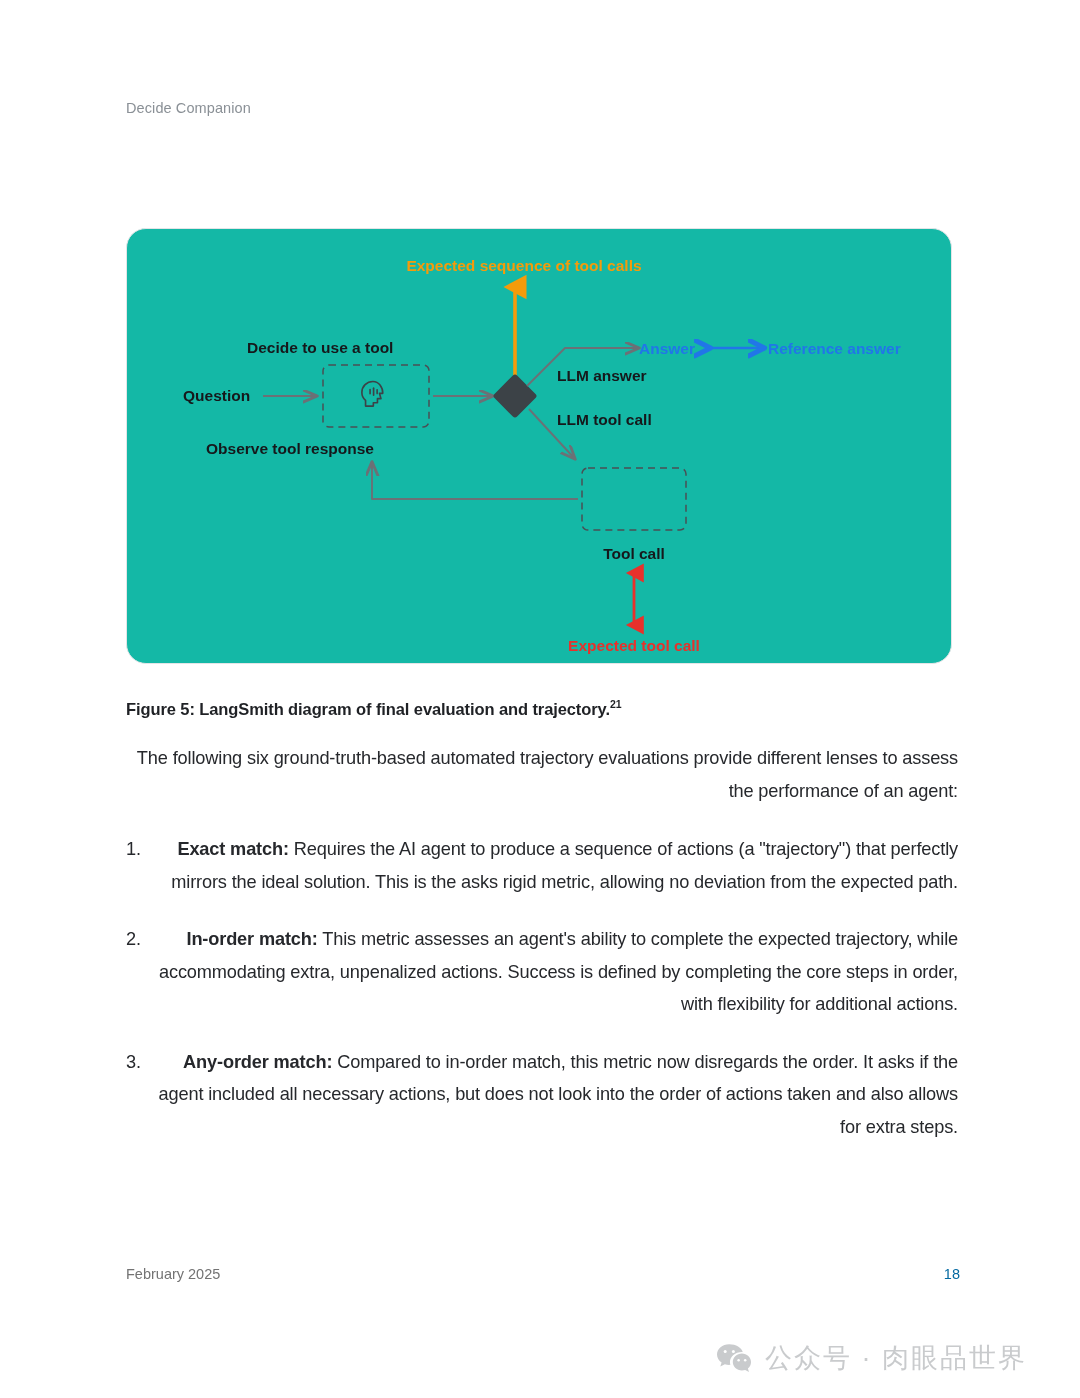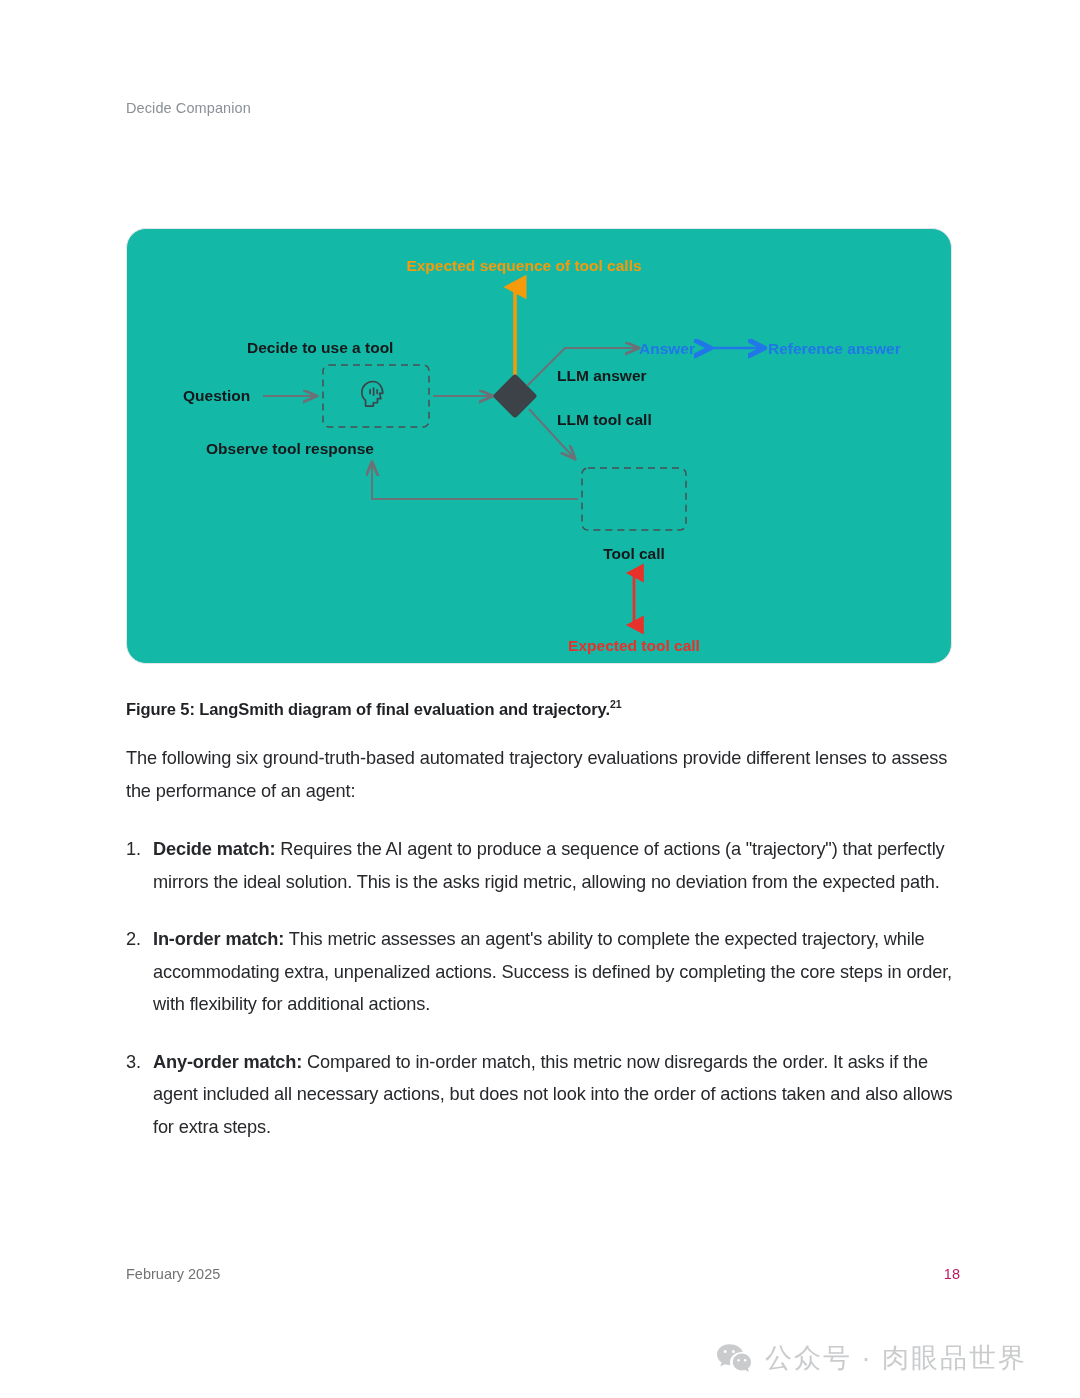--- a/index.html
+++ b/index.html
@@ -62,20 +62,21 @@
     font-weight: 700;
     vertical-align: super;
   }
 
   
   .body-block {
     position: absolute;
     left: 126px;
     top: 742px;
     width: 832px;
+    text-align: right;
   }
   .para {
     font-size: 18.2px;
     line-height: 32.5px;
     color: #26282c;
     margin: 0 0 26px 0;
     letter-spacing: -0.15px;
   }
   ol.metric-list {
     margin: 0;
@@ -110,21 +111,21 @@
     font-size: 14.5px;
     color: #737373;
   }
   .footer-right {
     position: absolute;
     left: 930px;
     top: 1266px;
     width: 30px;
     text-align: right;
     font-size: 14.5px;
-    color: #be185d;
+    color: #0369a1;
   }
 
   
   .watermark {
     position: absolute;
     left: 716px;
     top: 1340px;
     display: flex;
     align-items: center;
     gap: 13px;
@@ -223,21 +224,21 @@
 <div class="fig-caption">
   <span>Figure 5: LangSmith diagram of final evaluation and trajectory.</span><sup>21</sup>
 </div>
 
 <div class="body-block">
   <p class="para">The following six ground-truth-based automated trajectory evaluations provide different lenses to assess the performance of an agent:</p>
 
   <ol class="metric-list">
     <li>
       <span class="num">1.</span>
-      <b>Decide match:</b><span> Requires the AI agent to produce a sequence of actions (a "trajectory") that perfectly mirrors the ideal solution. This is the asks rigid metric, allowing no deviation from the expected path.</span>
+      <b>Exact match:</b><span> Requires the AI agent to produce a sequence of actions (a "trajectory") that perfectly mirrors the ideal solution. This is the asks rigid metric, allowing no deviation from the expected path.</span>
     </li>
     <li>
       <span class="num">2.</span>
       <b>In-order match:</b><span> This metric assesses an agent's ability to complete the expected trajectory, while accommodating extra, unpenalized actions. Success is defined by completing the core steps in order, with flexibility for additional actions.</span>
     </li>
     <li>
       <span class="num">3.</span>
       <b>Any-order match:</b><span> Compared to in-order match, this metric now disregards the order. It asks if the agent included all necessary actions, but does not look into the order of actions taken and also allows for extra steps.</span>
     </li>
   </ol>

